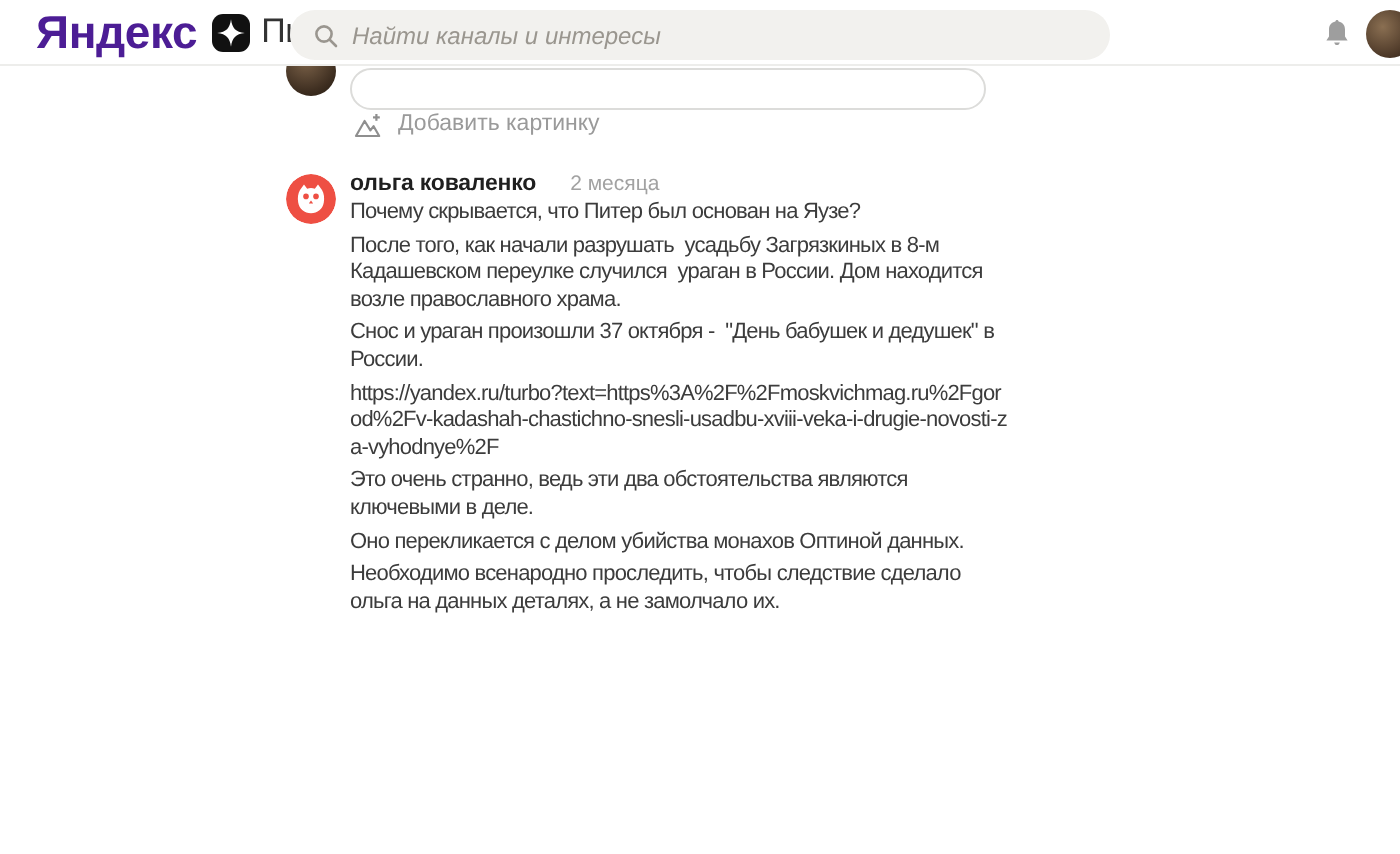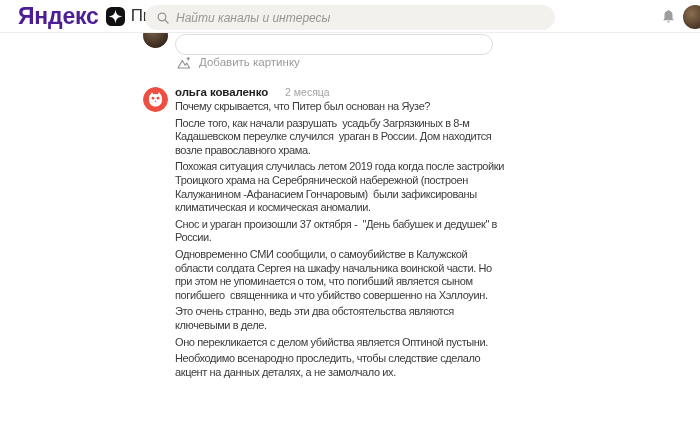--- a/index.html
+++ b/index.html
@@ -126,21 +126,20 @@
 
 <div class="comment-body">
   <div class="comment-head">
     <span class="author">ольга коваленко</span>
     <span class="time">2 месяца</span>
   </div>
 
   <div class="comment-text">
       <p>Почему скрывается, что Питер был основан на Яузе?</p>
       <p>После того, как начали разрушать  усадьбу Загрязкиных в 8-м Кадашевском переулке случился  ураган в России. Дом находится возле православного храма.</p>
-      <p>Похожая ситуация случилась летом 2019 года когда после застройки Троицкого храма на Серебрянической набережной (построен Калужанином -Афанасием Гончаровым)  были зафиксированы климатическая и космическая аномалии.</p>
       <p>Снос и ураган произошли 37 октября -  "День бабушек и дедушек" в России.</p>
-      <p>Одновременно СМИ сообщили, о самоубийстве в Калужской области солдата Сергея на шкафу начальника воинской части. Но при этом не упоминается о том, что погибший является сыном погибшего  священника и что убийство совершенно на Хэллоуин.</p>
+      <p class="url-line">https://yandex.ru/turbo?text=https%3A%2F%2Fmoskvichmag.ru%2Fgorod%2Fv-kadashah-chastichno-snesli-usadbu-xviii-veka-i-drugie-novosti-za-vyhodnye%2F</p>
       <p>Это очень странно, ведь эти два обстоятельства являются ключевыми в деле.</p>
-      <p>Оно перекликается с делом убийства является Оптиной пустыни.</p>
-      <p>Необходимо всенародно проследить, чтобы следствие сделало  акцент на данных деталях, а не замолчало их.</p>
+      <p>Оно перекликается с делом убийства монахов Оптиной данных.</p>
+      <p>Необходимо всенародно проследить, чтобы следствие сделало  ольга на данных деталях, а не замолчало их.</p>
     </div>
 
 </div>
 
 </body></html>

